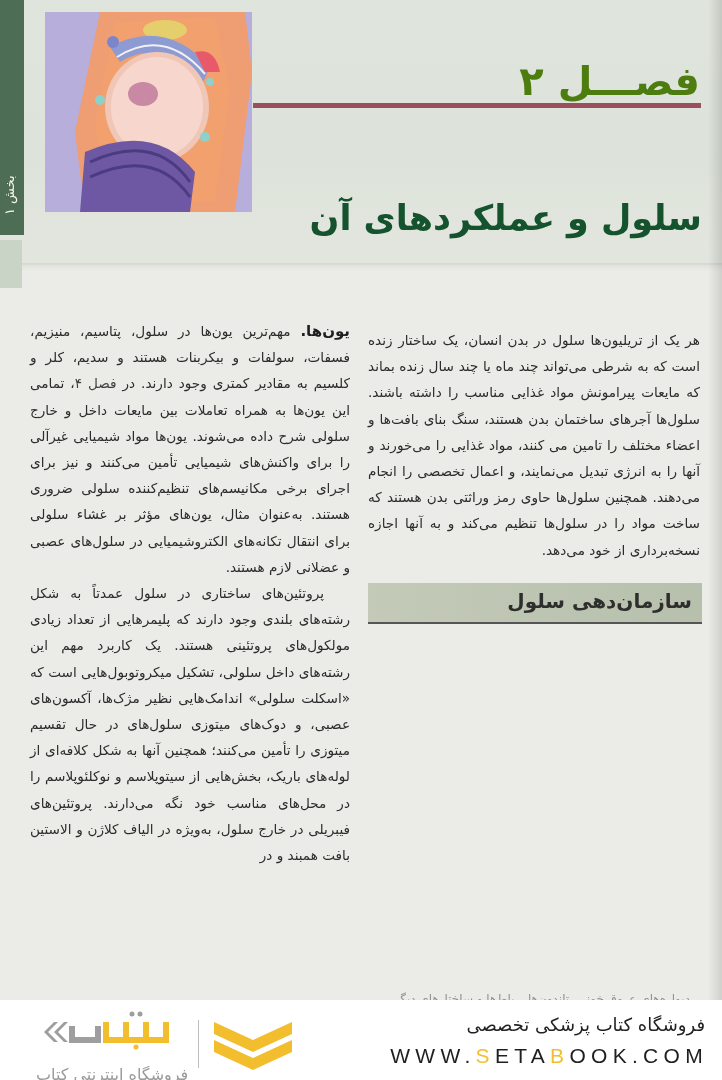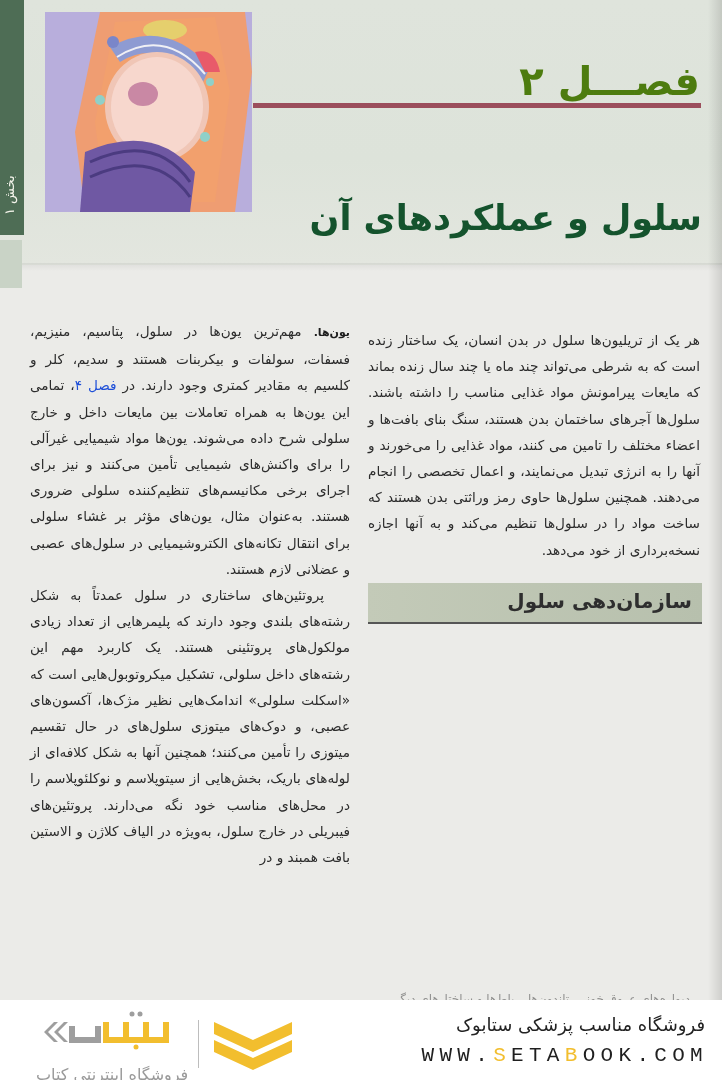--- a/index.html
+++ b/index.html
@@ -24,42 +24,42 @@
 
   .chapter-rule { position: absolute; left: 253px; top: 103px; width: 448px; height: 5px; background: #9b4e5c; }
   .chapter-title { position: absolute; right: 22px; top: 58px; font-size: 40px; font-weight: bold; color: #4d7c0f; direction: rtl; letter-spacing: 1px; }
   .chapter-subtitle { position: absolute; right: 20px; top: 170px; font-size: 35px; font-weight: bold; color: #14532d; direction: rtl; margin-top: 28px; }
 
   .col { position: absolute; direction: rtl; text-align: justify; color: #2c2c2c; font-size: 13.6px; line-height: 26.2px; }
   .col-right { left: 368px; width: 332px; top: 327px; }
   .col-left { left: 30px; width: 320px; top: 318px; }
   .col p { margin: 0; }
   .col .indent { text-indent: 26px; }
-  .col b { font-weight: bold; font-size: 11px; color: #1d1d1d; }
-  .ref { color: #1d4ed8; }
+  .col b { font-weight: bold; font-size: 15px; color: #1d1d1d; }
+  .ref { color: #404040; }
   .para-gap { margin-top: 15px !important; }
 
   .section-head { position: absolute; left: 368px; top: 583px; width: 334px; height: 41px;
     background: linear-gradient(90deg, #c3cab8 0%, #b7c0ad 100%); border-bottom: 2px solid #555; }
   .section-head-label { position: absolute; right: 10px; top: 6px; font-size: 20px; font-weight: bold; color: #2e2e2e; direction: rtl; }
   .col-right-2 { left: 368px; width: 332px; top: 633px; }
 
   .cut-line { position: absolute; left: 30px; top: 992px; width: 660px; height: 8px; color: #555; font-size: 12px; overflow: hidden; direction: rtl; opacity: .6; }
 
   .right-shadow { position: absolute; right: 0; top: 0; width: 14px; height: 1000px;
     background: linear-gradient(90deg, rgba(0,0,0,0), rgba(0,0,0,0.12)); }
 
   .footer { position: absolute; left: 0; top: 1000px; width: 722px; height: 80px; background: #ffffff; }
   .footer-logo { position: absolute; left: 20px; top: 8px; width: 260px; height: 66px; }
   .logo-mark { position: absolute; left: 190px; top: 10px; width: 86px; height: 56px; }
   .logo-divider { position: absolute; left: 178px; top: 12px; width: 1px; height: 48px; background: #bdbdbd; }
   .logo-text { position: absolute; left: 20px; top: 2px; width: 150px; height: 40px; }
   .logo-tagline { position: absolute; left: 16px; top: 40px; font-size: 16px; color: #9a9a9a; direction: rtl; margin-top: 17px; }
   .footer-store { position: absolute; right: 17px; top: 14px; font-size: 18px; color: #222; direction: rtl; }
-  .footer-url { position: absolute; right: 14px; top: 44px; font-size: 21px; color: #1f1f1f; letter-spacing: 5.3px; font-family: Liberation Mono, monospace; }
+  .footer-url { position: absolute; right: 14px; top: 44px; font-size: 21px; color: #1f1f1f; letter-spacing: 5.3px; font-family: Liberation Sans, sans-serif; }
   .footer-url .accent { color: #f2be2e; }
 </style>
 </head>
 <body>
 
 <div class="page">
   <div class="header-band"></div>
 
   <div class="side-tab">
     <div class="side-tab-label">بخش ۱</div>
@@ -123,15 +123,15 @@
       <circle cx="100" cy="4" r="2.5" fill="#9e9e9e"></circle>
       <circle cx="96" cy="37" r="2.5" fill="#f2be2e"></circle>
     </svg>
     <div class="logo-tagline">فروشگاه اینترنتی کتاب</div>
     <div class="logo-divider"></div>
     <svg class="logo-mark" viewBox="0 0 86 56">
       <path d="M4 4 L43 22 L82 4 L82 16 L43 34 L4 16 Z" fill="#f2be2e"></path>
       <path d="M4 22 L43 40 L82 22 L82 34 L43 52 L4 34 Z" fill="#f2be2e"></path>
     </svg>
   </div>
-  <div class="footer-store">فروشگاه مناسب پزشکی ستابوک</div>
+  <div class="footer-store">فروشگاه کتاب پزشکی تخصصی</div>
   <div class="footer-url"><span>WWW.</span><span class="accent">S</span><span>ETA</span><span class="accent">B</span><span>OOK.COM</span></div>
 </div>
 
 </body></html>

